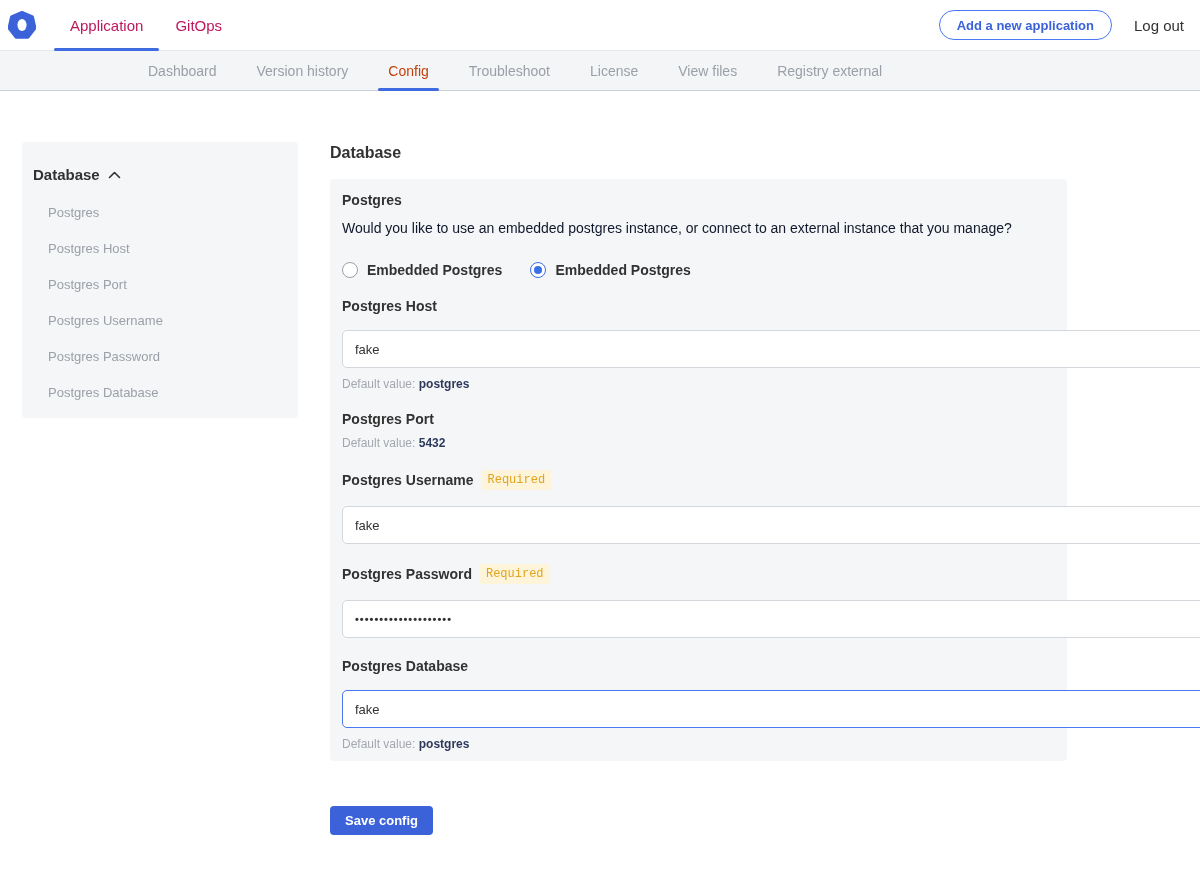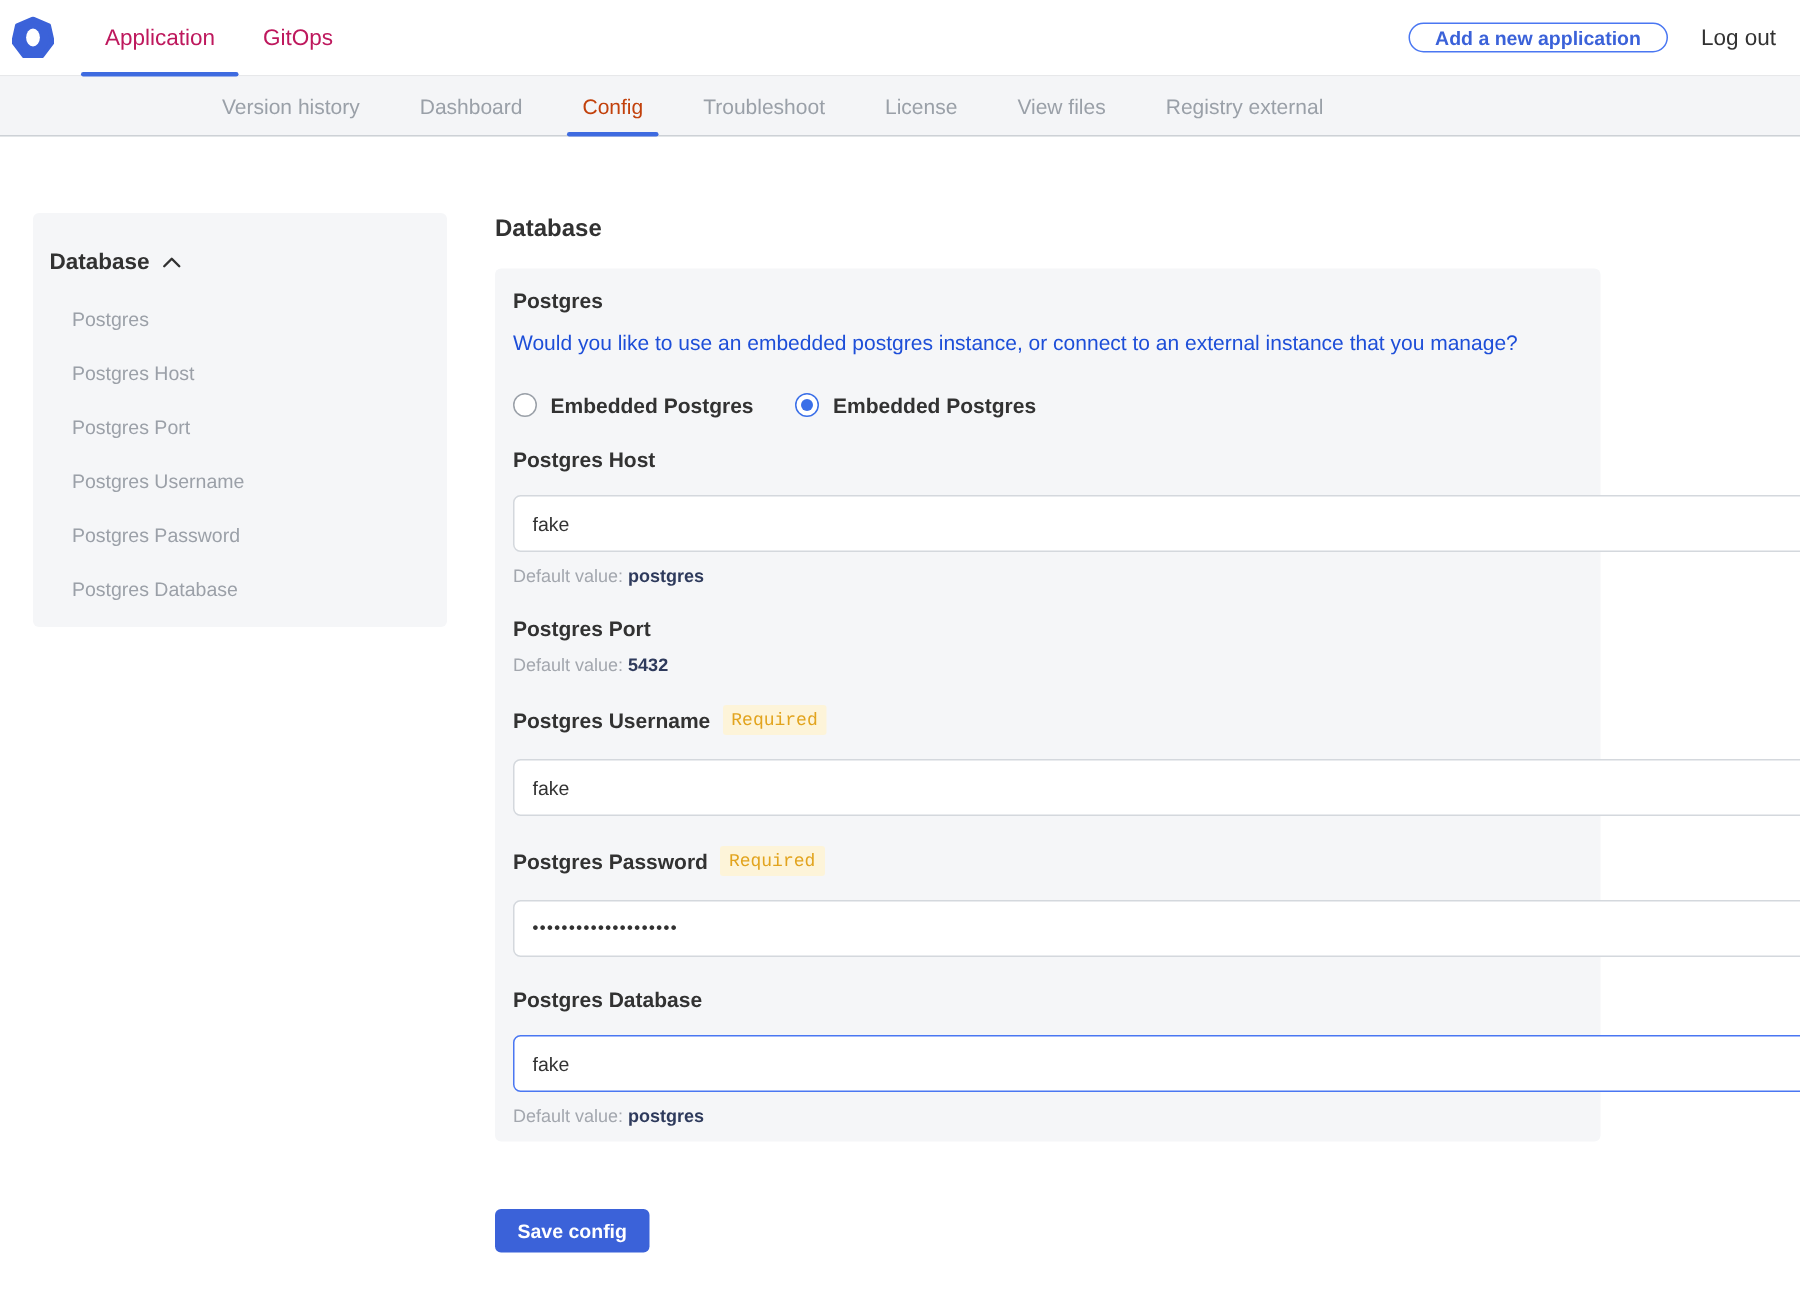--- a/index.html
+++ b/index.html
@@ -22,21 +22,21 @@
     font-size: 15px; font-weight: 500; color: #be185d; cursor: pointer;
   }
   .top-tab.active::after {
     content: ""; position: absolute; left: 0; right: 0; bottom: -1px;
     height: 3px; background: #3e6be0; border-radius: 2px;
   }
   .topnav-right { margin-left: auto; display: flex; align-items: center; gap: 22px; }
   .add-app-btn {
     background: #fff; border: 1px solid #4a77f2; color: #3b62d9;
     font-family: inherit; font-weight: 700; font-size: 13px;
-    height: 20px; padding: 0 17px; border-radius: 16px; cursor: pointer;
+    height: 30px; padding: 0 17px; border-radius: 16px; cursor: pointer;
   }
   .logout { font-size: 15px; color: #323232; cursor: pointer; }
 
   
   .subnav {
     height: 40px; background: #f4f5f7; border-bottom: 1px solid #cdd1d6;
     display: flex; padding-left: 128px;
   }
   .subnav-tab {
     position: relative; padding: 0 20px; display: flex; align-items: center;
@@ -66,21 +66,21 @@
   .sidebar-item:last-child { margin-bottom: 0; }
 
   .config-main { margin-left: 32px; margin-top: 53px; width: 737px; }
   .section-heading { font-size: 16px; font-weight: 700; margin: 0; }
 
   .config-card {
     background: #f5f6f8; border-radius: 4px; margin-top: 17px;
     padding: 13px 10px 10px 12px;
   }
   .group-title { font-size: 14px; font-weight: 700; color: #323232; }
-  .group-help { font-size: 14px; color: #1d4ed8; margin: 12px 0 0; }
+  .group-help { font-size: 14px; color: #0f172a; margin: 12px 0 0; }
 
   .radio-row { display: flex; align-items: flex-end; gap: 28px; margin-top: 26px; }
   .radio-option {
     display: flex; align-items: center; gap: 9px;
     font-size: 14px; font-weight: 700; color: #323232; cursor: pointer;
   }
   .radio-circle {
     width: 16px; height: 16px; border-radius: 50%;
     border: 1px solid #9aa0a8; background: #fff;
     display: flex; align-items: center; justify-content: center; flex: none;
@@ -128,22 +128,22 @@
       <span>GitOps</span>
     </div>
   </nav>
   <div class="topnav-right">
     <button class="add-app-btn">Add a new application</button>
     <span class="logout">Log out</span>
   </div>
 </header>
 
 <nav class="subnav">
+  <div class="subnav-tab">Dashboard</div>
   <div class="subnav-tab">Version history</div>
-  <div class="subnav-tab">Dashboard</div>
   <div class="subnav-tab active">Config</div>
   <div class="subnav-tab">Troubleshoot</div>
   <div class="subnav-tab">License</div>
   <div class="subnav-tab">View files</div>
   <div class="subnav-tab">Registry external</div>
 </nav>
 
 <div class="content">
 
   <aside class="sidebar">

